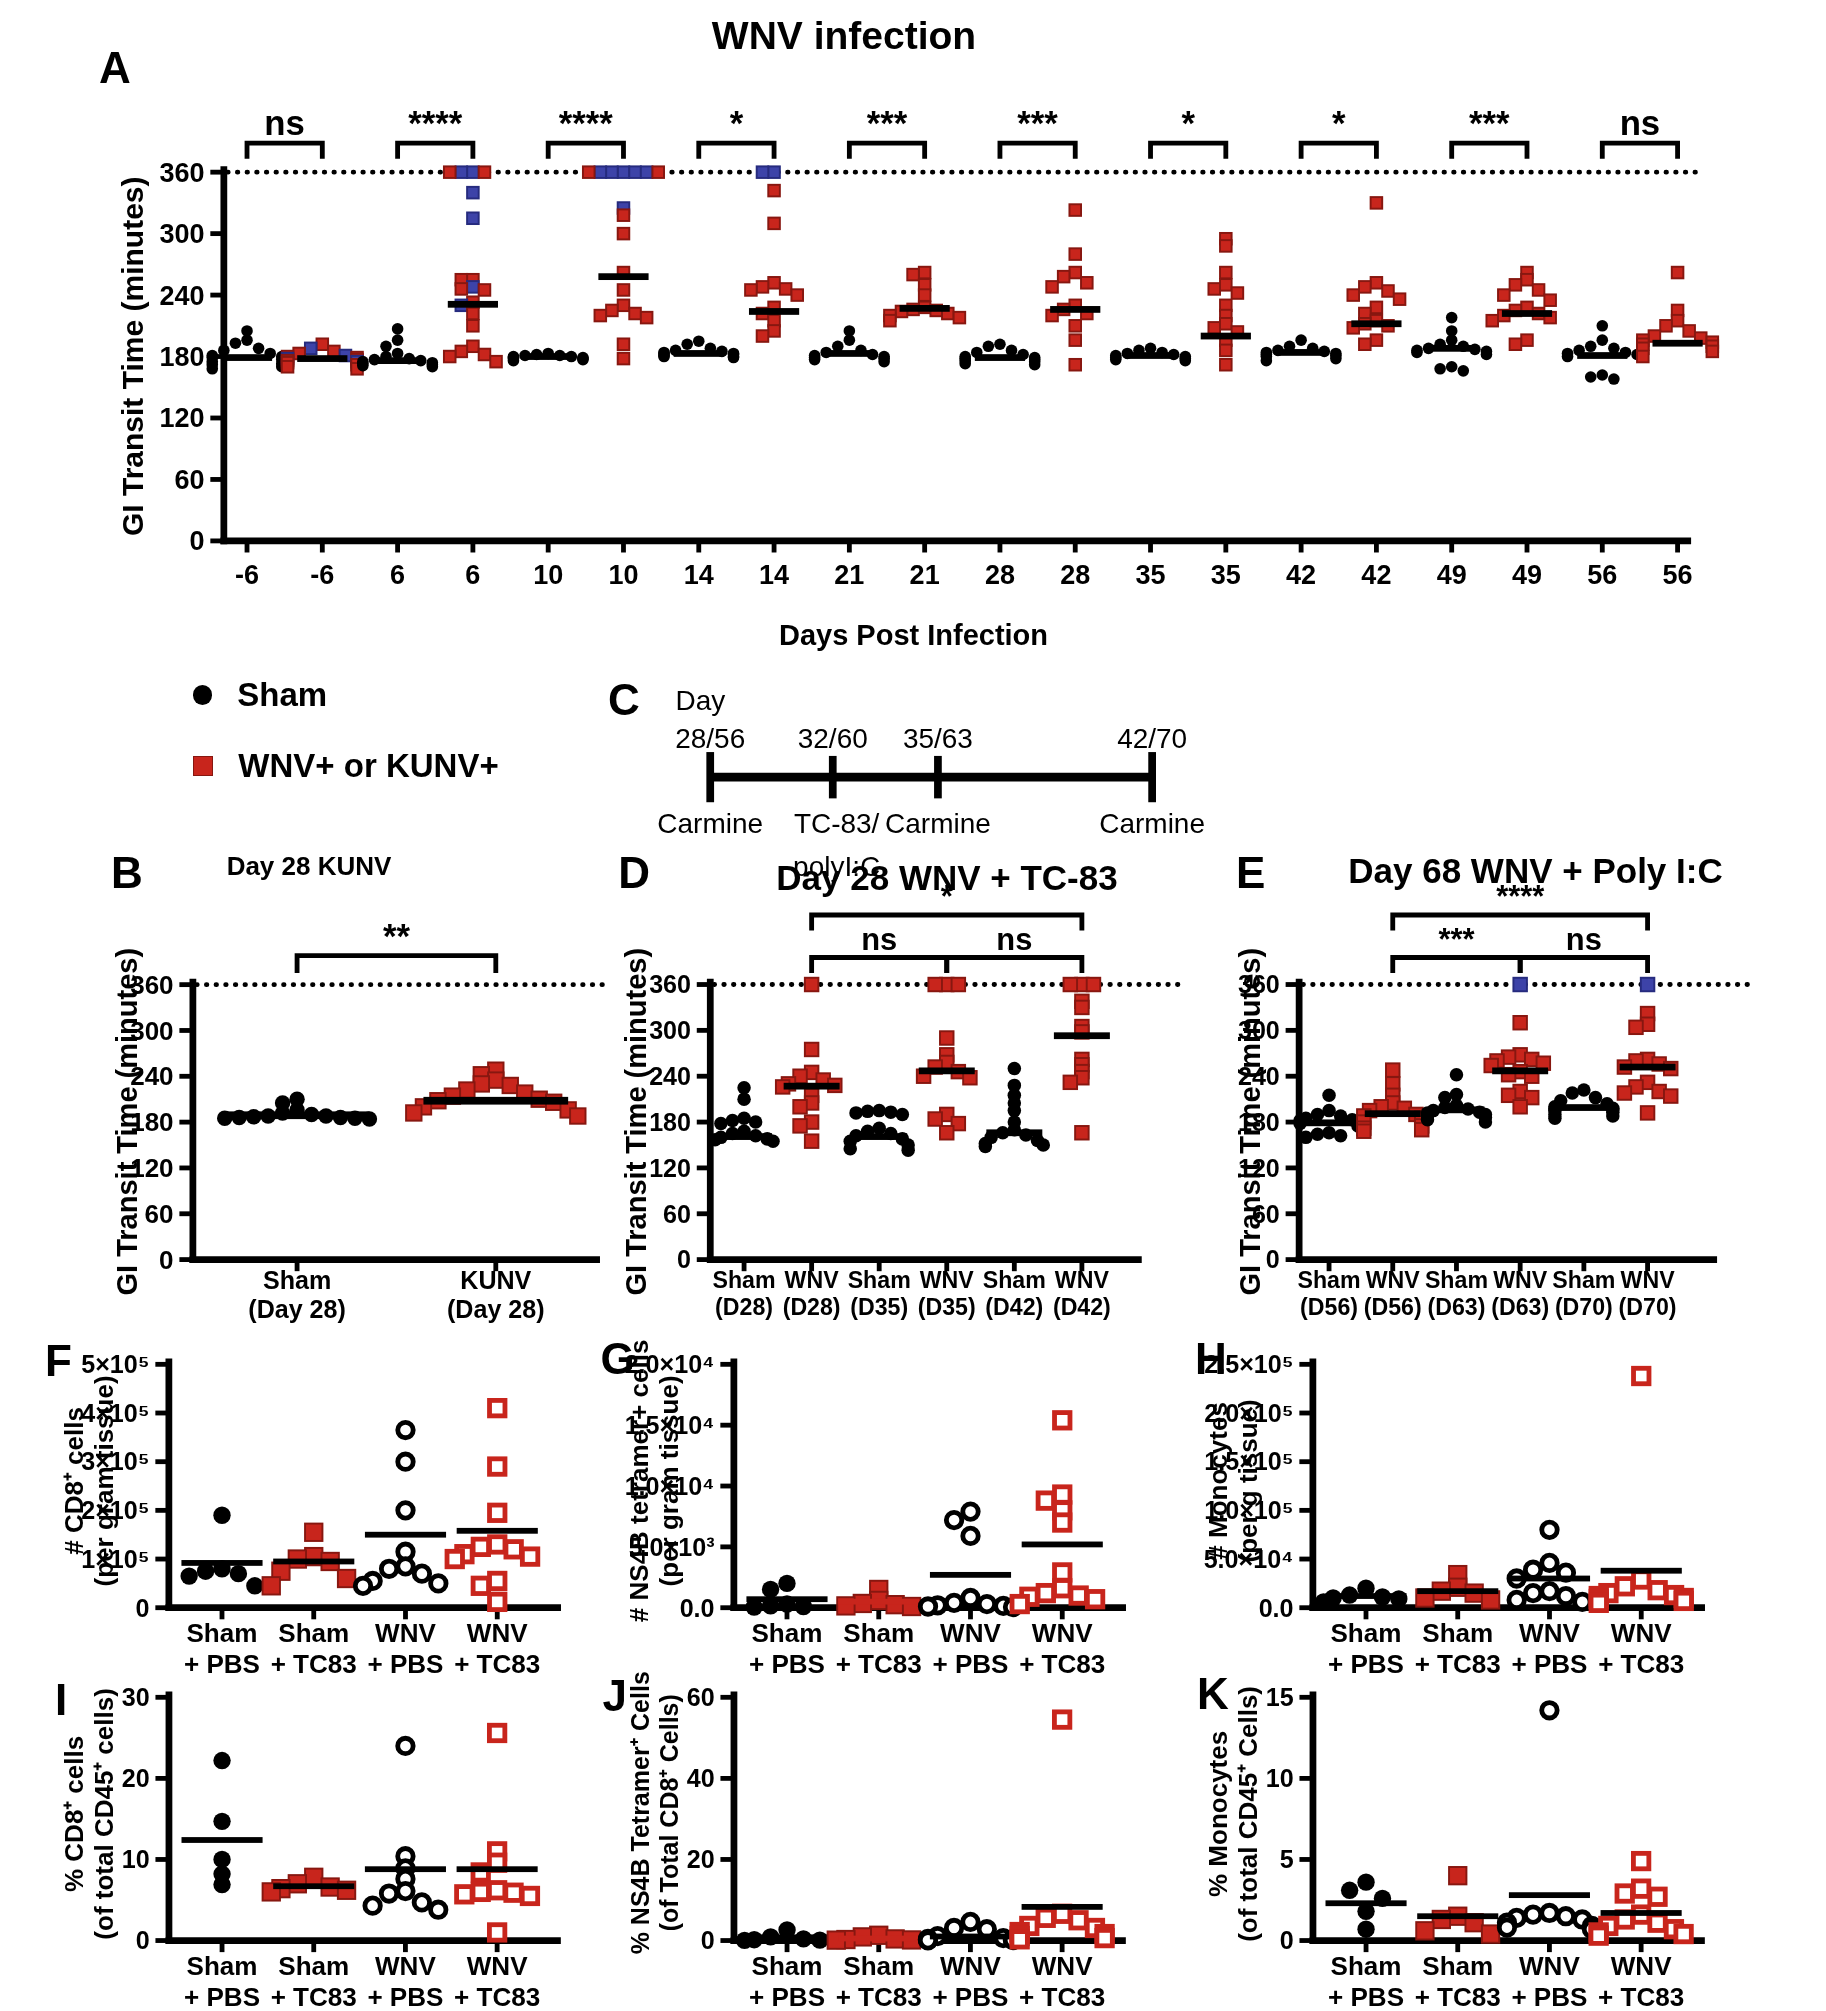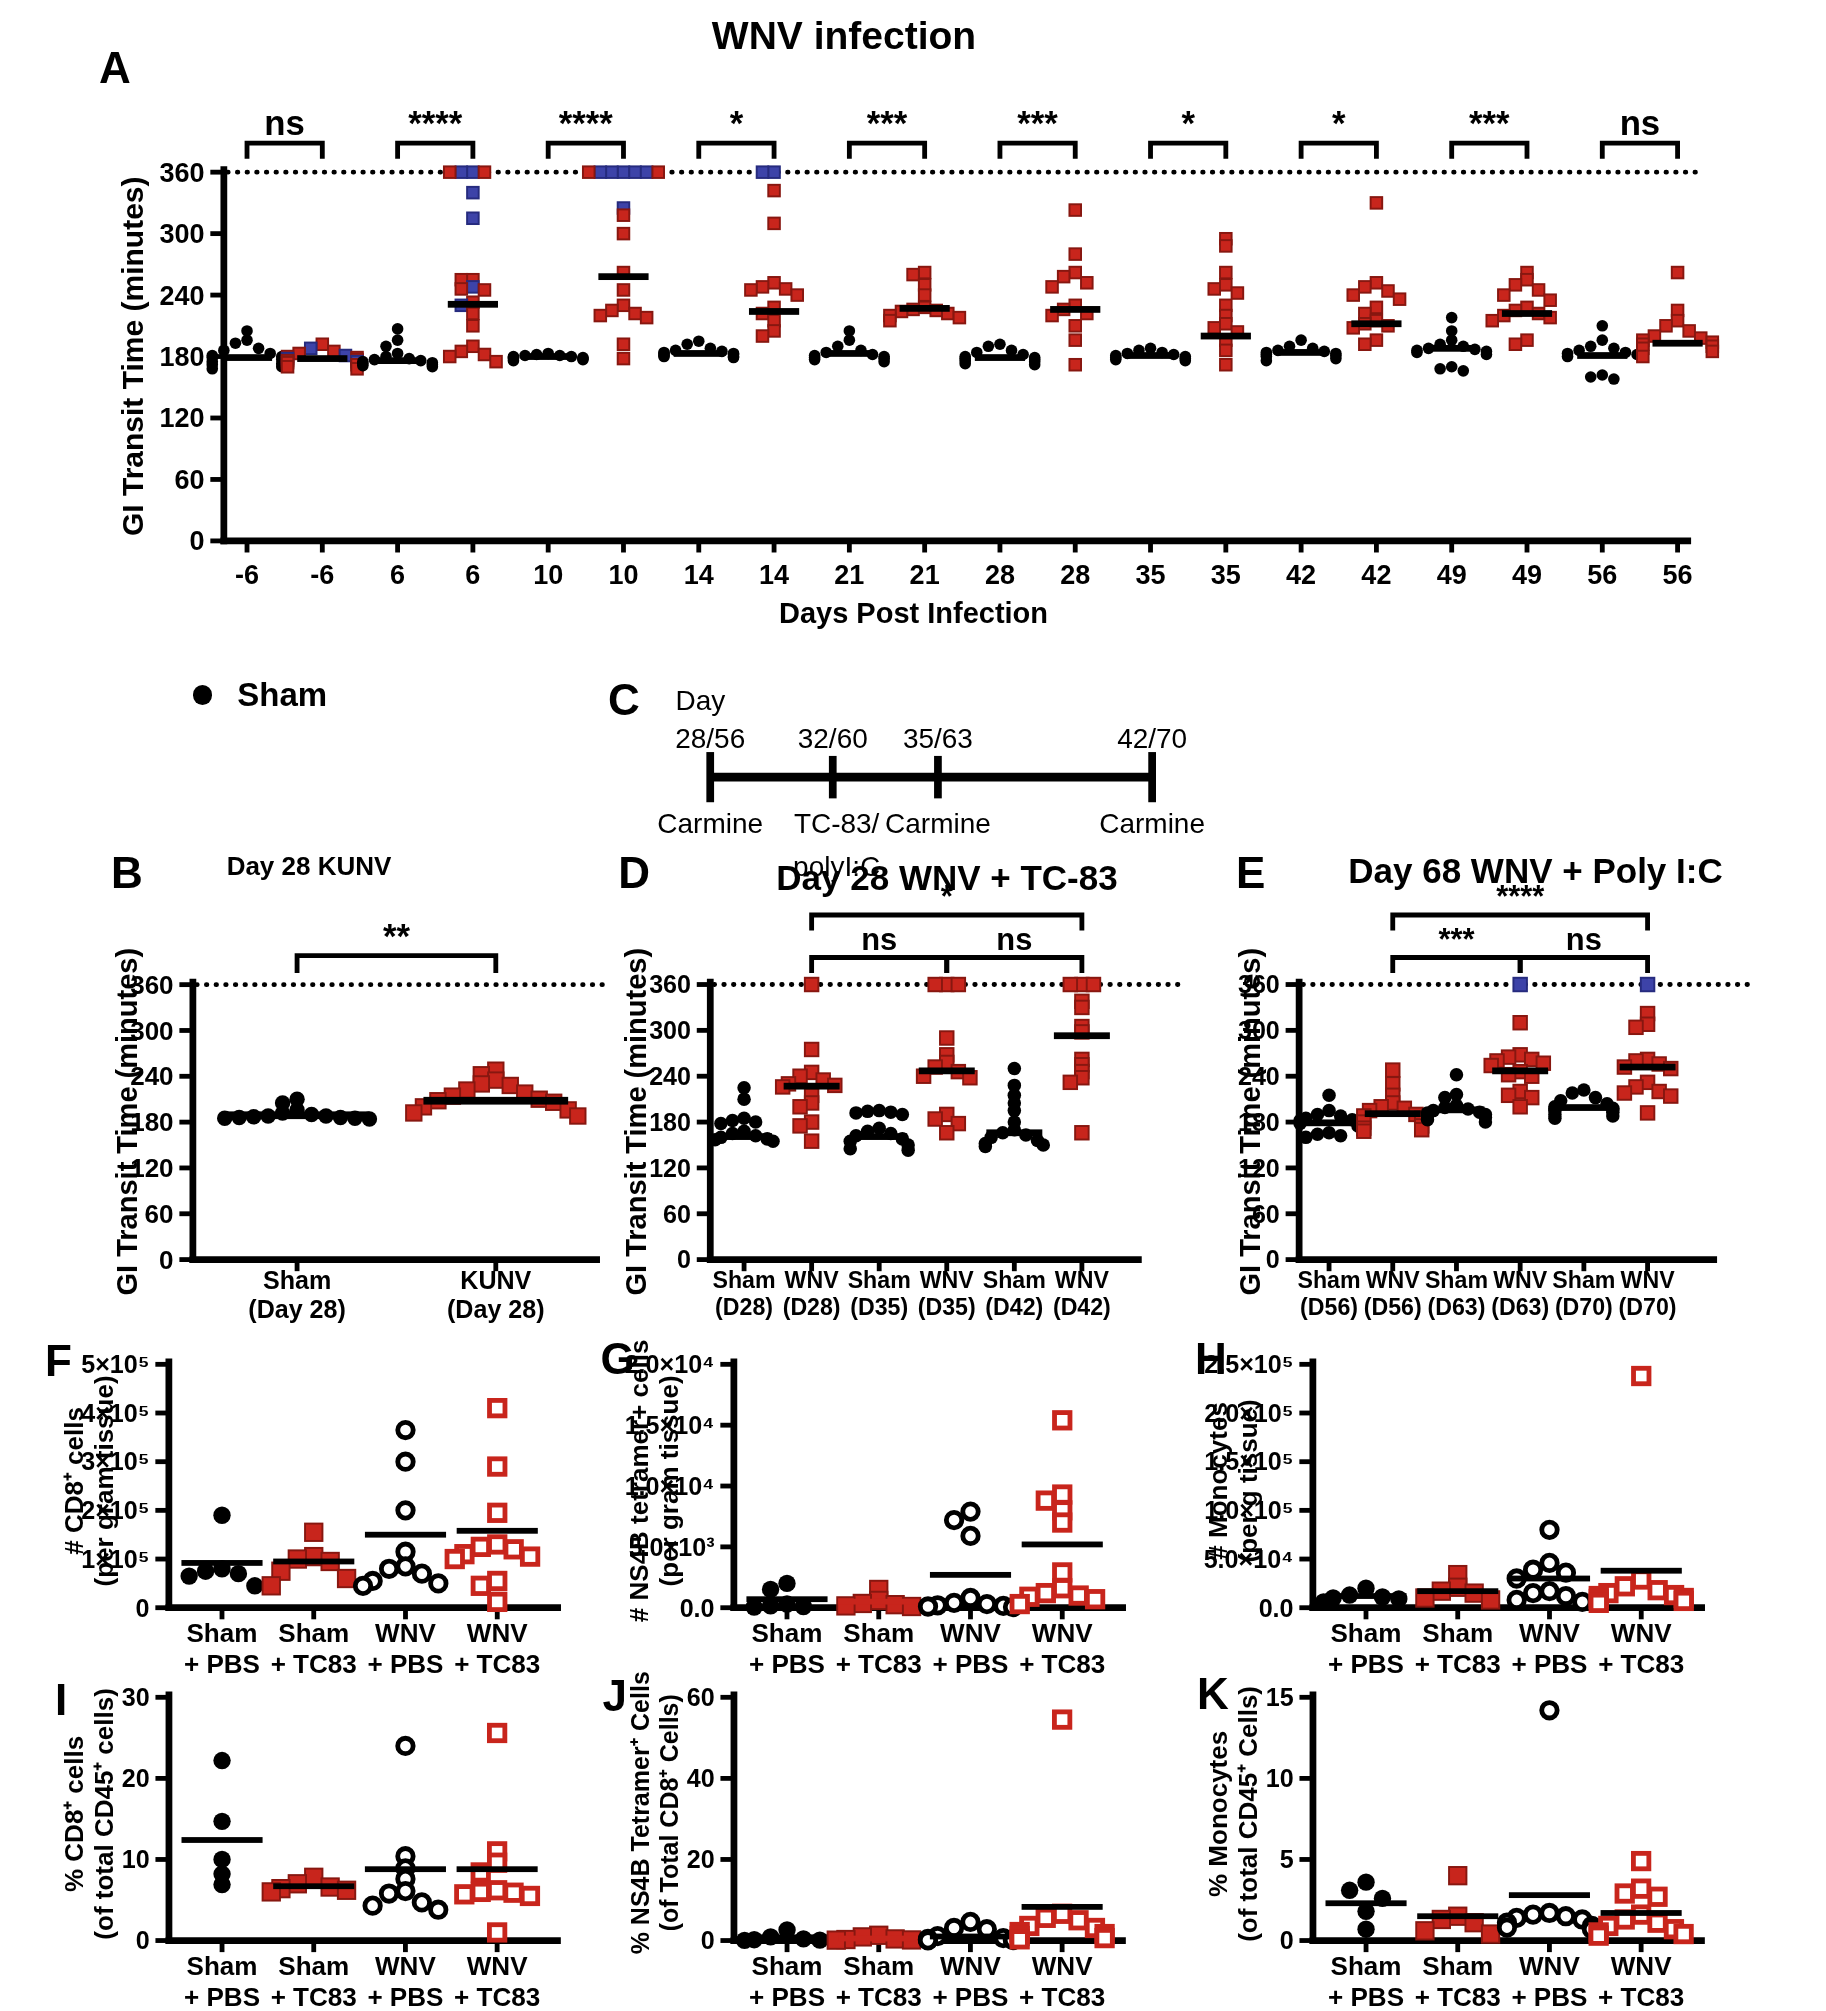--- a/index.html
+++ b/index.html
@@ -5,21 +5,21 @@
   html,body{margin:0;padding:0;background:#fff;}
   .figure{position:relative;width:1827px;height:2011px;background:#ffffff;
           font-family:"Liberation Sans",sans-serif;color:#000;}
   .panel{position:absolute;}
   .panel svg{position:absolute;overflow:visible;}
   .letter{position:absolute;font-weight:bold;font-size:44px;line-height:1;}
   .title{position:absolute;text-align:center;font-weight:bold;white-space:nowrap;}
   .ylabel{position:absolute;text-align:center;font-weight:bold;transform:rotate(-90deg);
           white-space:nowrap;line-height:1.15;}
   .ylabel span{display:block;}
-  .xlabel{position:absolute;text-align:center;font-weight:bold;}
+  .xlabel{position:absolute;text-align:center;font-weight:bold;margin-top:22px;}
   .legend-row{display:flex;align-items:center;gap:25px;margin-bottom:33px;}
   .legend-label{font-weight:bold;font-size:33px;white-space:nowrap;}
   .lg-dot{width:19.3px;height:19.3px;border-radius:50%;background:#000;flex:0 0 auto;}
   .lg-sq{width:18.3px;height:18.3px;background:#C8251C;border:1.9px solid #871710;flex:0 0 auto;}
   svg text{font-family:"Liberation Sans",sans-serif;fill:#000;}
 </style>
 </head>
 <body>
 
 <div class="figure">
@@ -445,20 +445,24 @@
         <text x="1529" y="80" font-size="36" font-weight="700" text-anchor="middle">ns</text>
       </svg>
     <div class="xlabel" style="left:0;top:597px;width:1827px;font-size:29px">Days Post Infection</div>
   </section>
 
   <section class="panel" style="left:193px;top:676px;width:444px;height:164px">
     <div class="legend-row">
       <span class="lg-dot"></span>
       <span class="legend-label">Sham</span>
     </div>
+    <div class="legend-row">
+      <span class="lg-sq"></span>
+      <span class="legend-label">WNV+ or KUNV+</span>
+    </div>
   </section>
 
   <section class="panel" style="left:579px;top:637px;width:714px;height:261px">
     <div class="letter" style="left:29px;top:41px">C</div>
     <svg id="svgC" style="left:0;top:0" width="714" height="261" viewBox="0 0 740 270">
         <line x1="136" y1="145" x2="594" y2="145" stroke="#000" stroke-width="9"></line>
         <line x1="136" y1="119" x2="136" y2="171" stroke="#000" stroke-width="8"></line>
         <line x1="263" y1="123" x2="263" y2="167" stroke="#000" stroke-width="8"></line>
         <line x1="372" y1="123" x2="372" y2="167" stroke="#000" stroke-width="8"></line>
         <line x1="594" y1="119" x2="594" y2="171" stroke="#000" stroke-width="8"></line>

